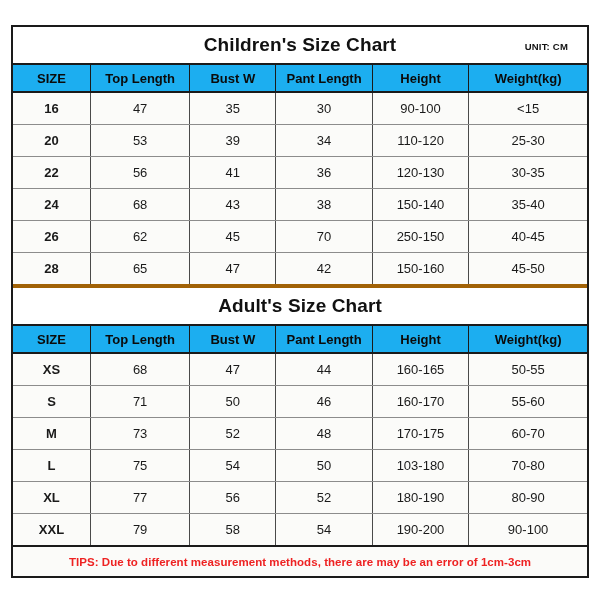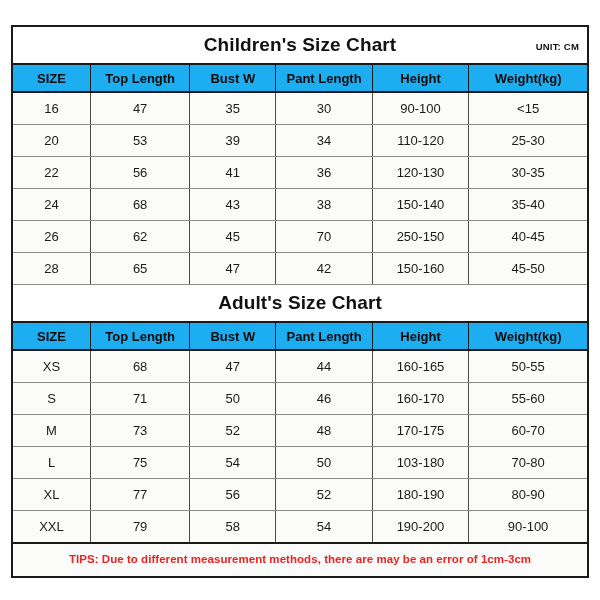--- a/index.html
+++ b/index.html
@@ -64,21 +64,21 @@
   .chart-title {
     display: block;
     text-align: center;
     font-size: 19px;
     font-weight: bold;
     color: #111111;
     letter-spacing: 0.1px;
   }
   .unit-label {
     position: absolute;
-    right: 8px;
+    right: 19px;
     top: 0;
     height: 36px;
     line-height: 40px;
     font-size: 9.5px;
     font-weight: bold;
     color: #111111;
     letter-spacing: 0.2px;
   }
 
   .head-row th {
@@ -103,21 +103,21 @@
     font-size: 13px;
     color: #1a1a1a;
     background: #fbfbf9;
     border-right: 1px solid #4a4a4a;
     border-bottom: 1px solid #8c8c8c;
     white-space: nowrap;
   }
   .data-row td:last-child { border-right: none; }
   .data-row:last-child td { border-bottom: none; }
   .data-row td.size-cell {
-    font-weight: normal;
+    font-weight: bold;
   }
 
   .tips-row td {
     border-top: 2px solid #1a1a1a;
     border-bottom: none;
     background: #fbfbf9;
     height: 28px;
     text-align: center;
     padding: 0 4px;
   }
@@ -206,21 +206,21 @@
         <tr class="data-row">
           <td class="size-cell">28</td>
           <td>65</td>
           <td>47</td>
           <td>42</td>
           <td>150-160</td>
           <td>45-50</td>
         </tr>
 
         <tr class="title-row">
-          <td colspan="6" style="border-top:1px solid #a16207;margin-left:24px;">
+          <td colspan="6" style="border-top:4px solid #a16207;margin-left:24px;">
             <span class="title-wrap">
               <span class="chart-title">Adult's Size Chart</span>
             </span>
           </td>
         </tr>
 
         <tr class="head-row">
           <th>SIZE</th>
           <th>Top Length</th>
           <th>Bust W</th>

